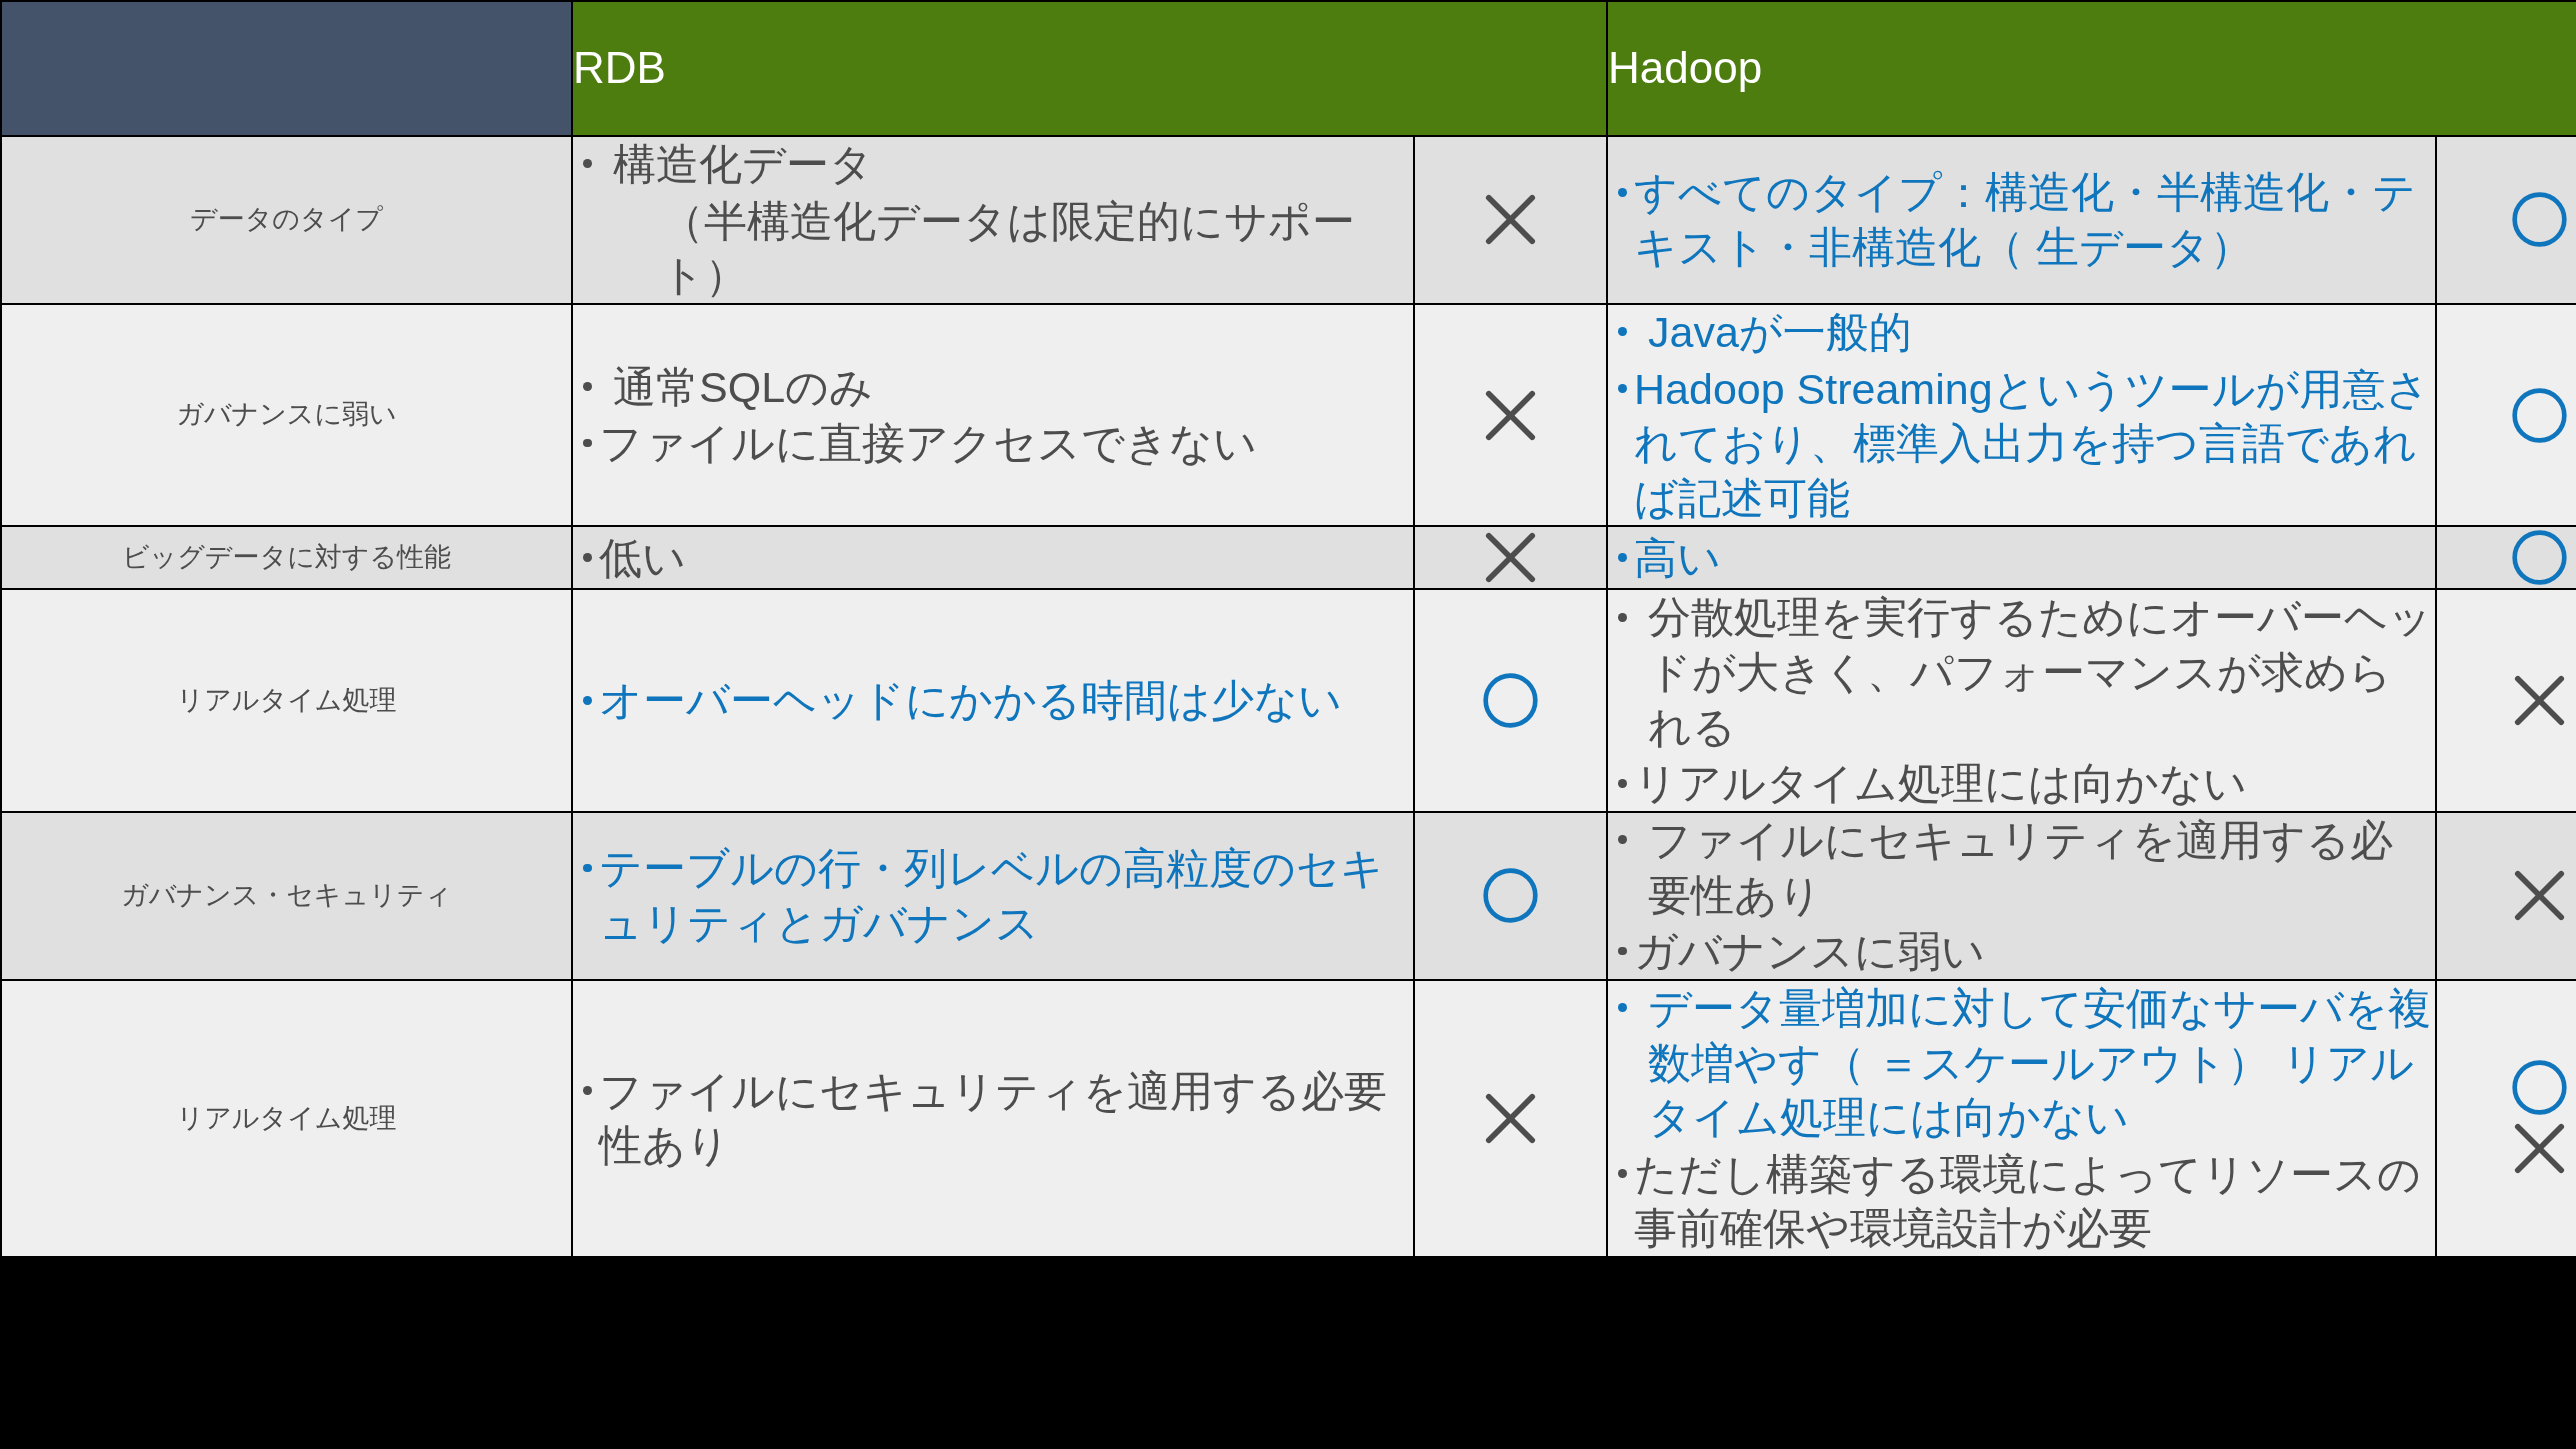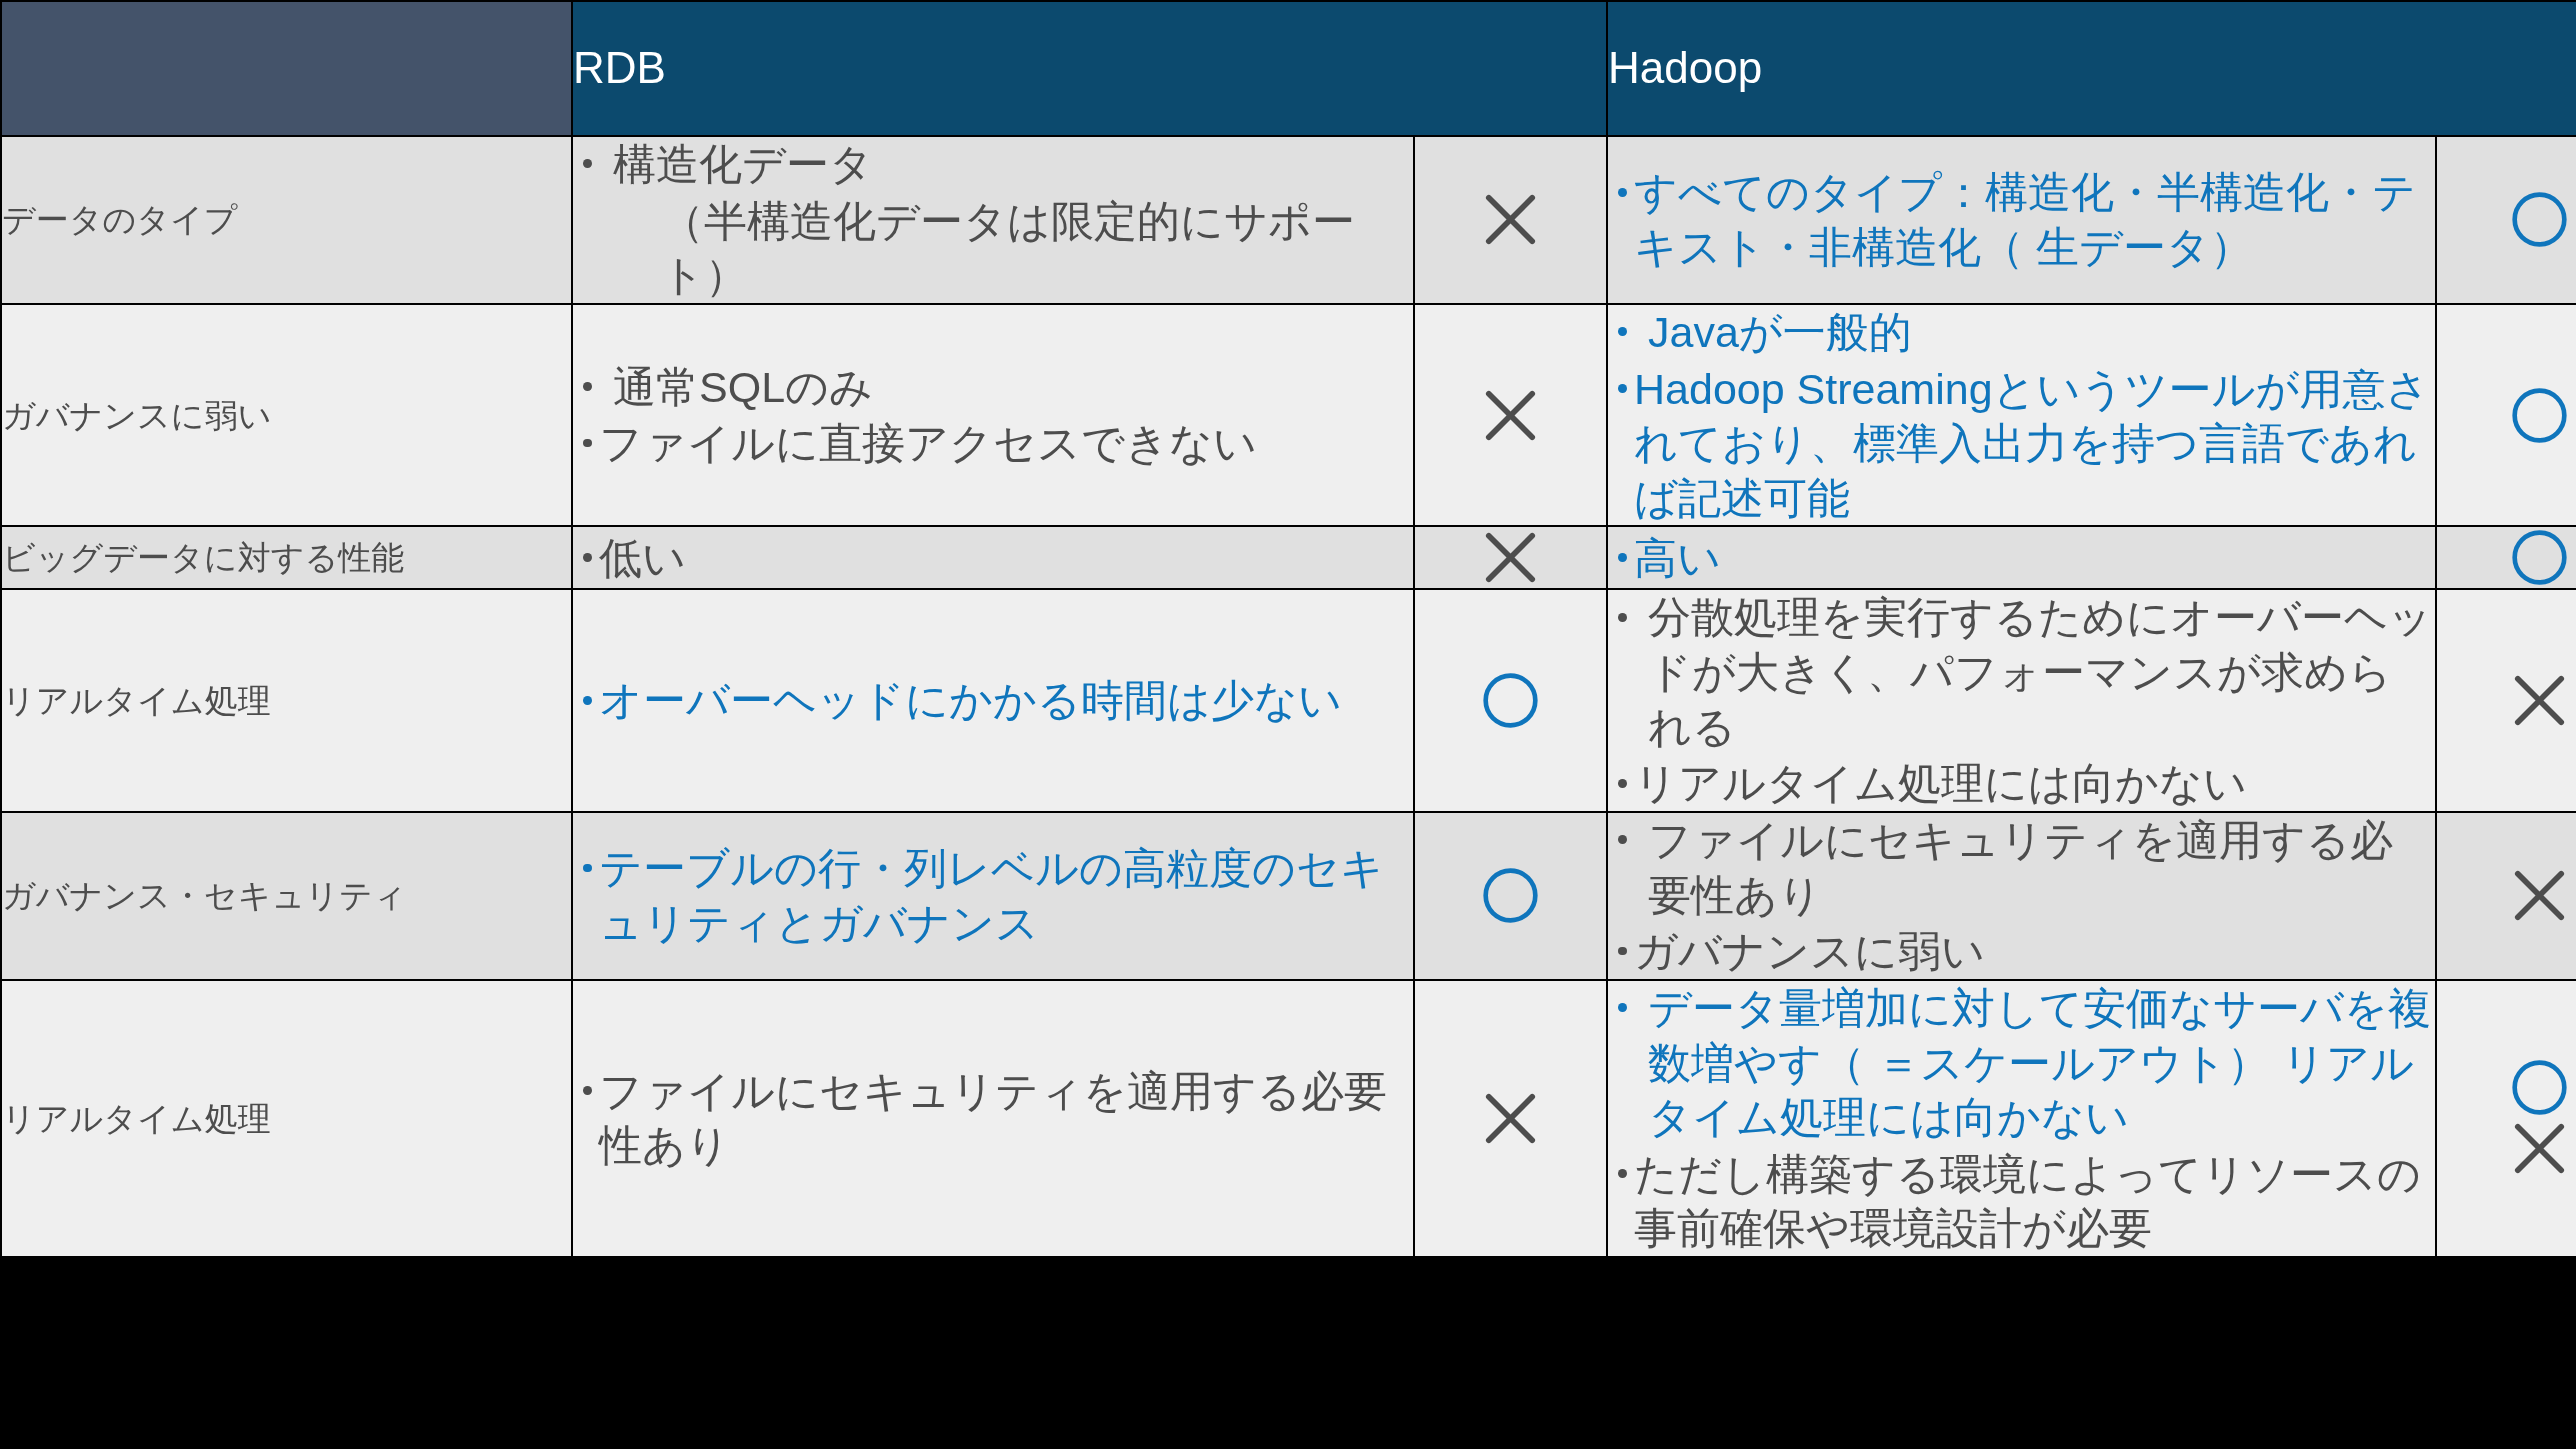--- a/index.html
+++ b/index.html
@@ -16,33 +16,33 @@
 
   
   col.c-label{width:569px;}
   col.c-rdb{width:840px;}
   col.c-rdbmark{width:191px;}
   col.c-hdp{width:827px;}
   col.c-hdpmark{width:204px;}
 
   
   th.hd{
-    background:#0c4a6e;color:#ffffff;height:133px;
+    background:#4d7c0f;color:#ffffff;height:133px;
     font-size:44px;font-weight:400;text-align:left;
     padding-left:17.5px;vertical-align:middle;line-height:1.1;
   }
   th.hd-blank{background:#44536a;}
 
   
   td.cell{background:#e0e0e0;}
   tr.alt td.cell{background:#efefef;}
 
   td.label{
-    color:#4d4d4d;font-size:33px;line-height:1.25;
-    padding:0 9.3px 0 11.3px;text-align:left;
+    color:#4d4d4d;font-size:27px;line-height:1.25;
+    padding:0 9.3px 0 11.3px;text-align:center;
   }
   td.bullets{padding:13.4px 15.5px 13.4px 17.5px;}
   td.mark{text-align:center;}
 
   ul.bl{list-style:none;margin:0;padding:0;}
   ul.bl li{
     position:relative;padding-left:40px;
     font-size:43px;line-height:1.27;
     color:#4d4d4d;margin:0 0 2.1px 0;
     text-indent:0;

